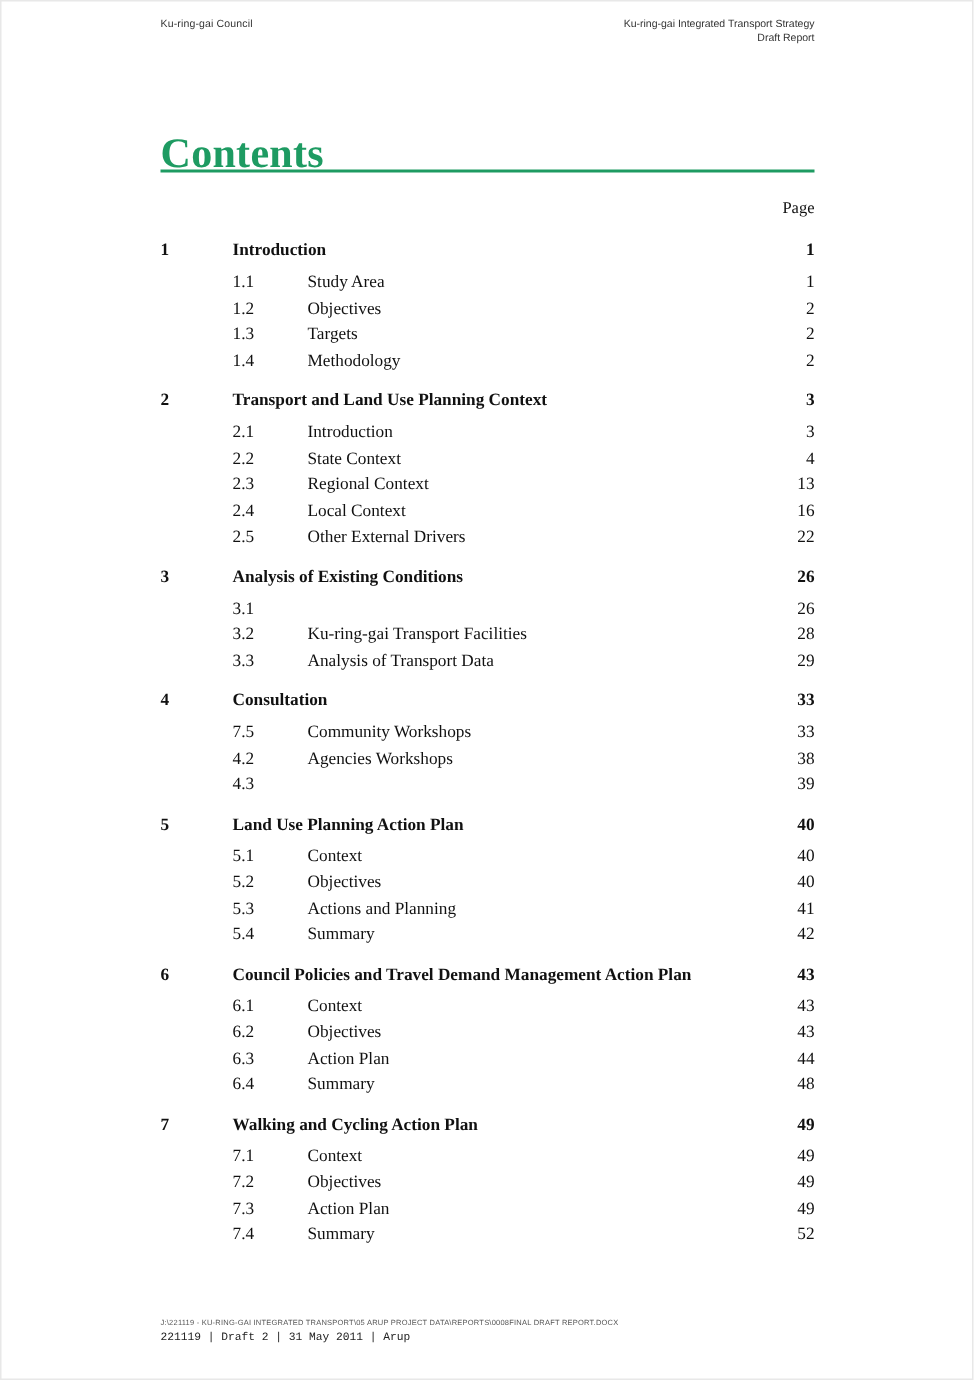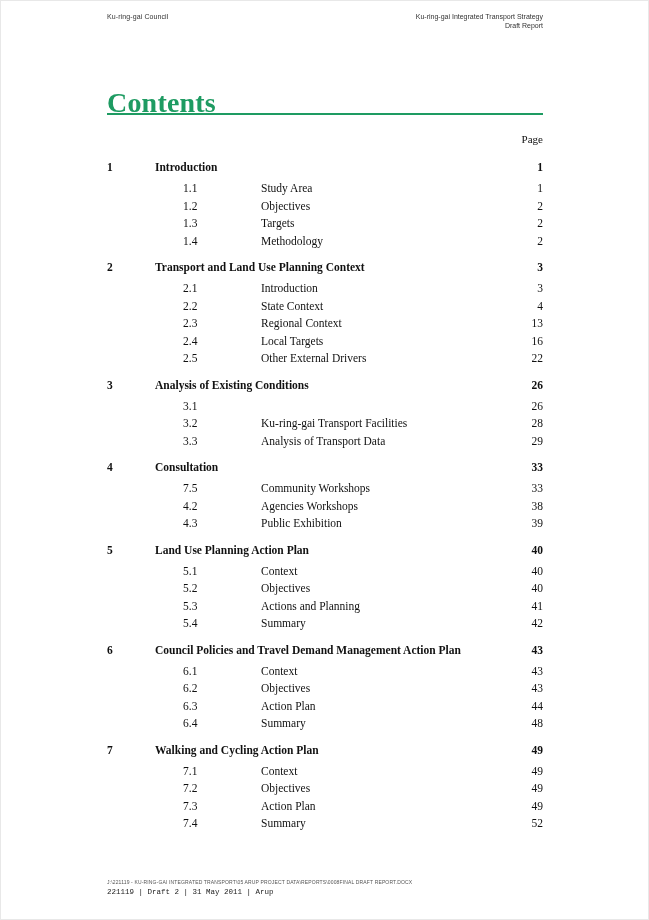--- a/index.html
+++ b/index.html
@@ -42,21 +42,21 @@
     padding-left: 36px;
   }
   
   .toc {
     position: absolute; left: 107px; right: 106px; top: 161px;
   }
   .toc-section { margin-top: 9px; }
   .toc-section:first-child { margin-top: 0; }
   .row { display: flex; align-items: baseline; font-size: 11.5px; }
   .chapter-row { font-weight: bold; height: 21px; }
-  .sub-row { height: 17.5px; gap: 28px; }
+  .sub-row { height: 17.5px; }
   .c-num { width: 48px; flex: none; }
   .s-indent { width: 48px; flex: none; }
   .s-num { width: 50px; flex: none; }
   .row-title { flex: 1; min-width: 0; white-space: nowrap; }
   .row-page { flex: none; margin-left: auto; text-align: right; }
   
   .ftr-line1 {
     position: absolute; left: 107px; top: 888px;
     font-family: Liberation Mono, monospace;
     font-size: 7.5px; color: #222;
@@ -135,21 +135,21 @@
         </div>
         <div class="row sub-row">
           <span class="s-indent"></span>
           <span class="s-num">2.3</span>
           <span class="row-title">Regional Context</span>
           <span class="row-page">13</span>
         </div>
         <div class="row sub-row">
           <span class="s-indent"></span>
           <span class="s-num">2.4</span>
-          <span class="row-title">Local Targets</span>
+          <span class="row-title">Local Context</span>
           <span class="row-page">16</span>
         </div>
         <div class="row sub-row">
           <span class="s-indent"></span>
           <span class="s-num">2.5</span>
           <span class="row-title">Other External Drivers</span>
           <span class="row-page">22</span>
         </div>
       </div>
       <div class="toc-section">
@@ -190,21 +190,20 @@
         </div>
         <div class="row sub-row">
           <span class="s-indent"></span>
           <span class="s-num">4.2</span>
           <span class="row-title">Agencies Workshops</span>
           <span class="row-page">38</span>
         </div>
         <div class="row sub-row">
           <span class="s-indent"></span>
           <span class="s-num">4.3</span>
-          <span class="row-title">Public Exhibition</span>
           <span class="row-page">39</span>
         </div>
       </div>
       <div class="toc-section">
         <div class="row chapter-row">
           <span class="c-num">5</span>
           <span class="row-title">Land Use Planning Action Plan</span>
           <span class="row-page">40</span>
         </div>
         <div class="row sub-row">

